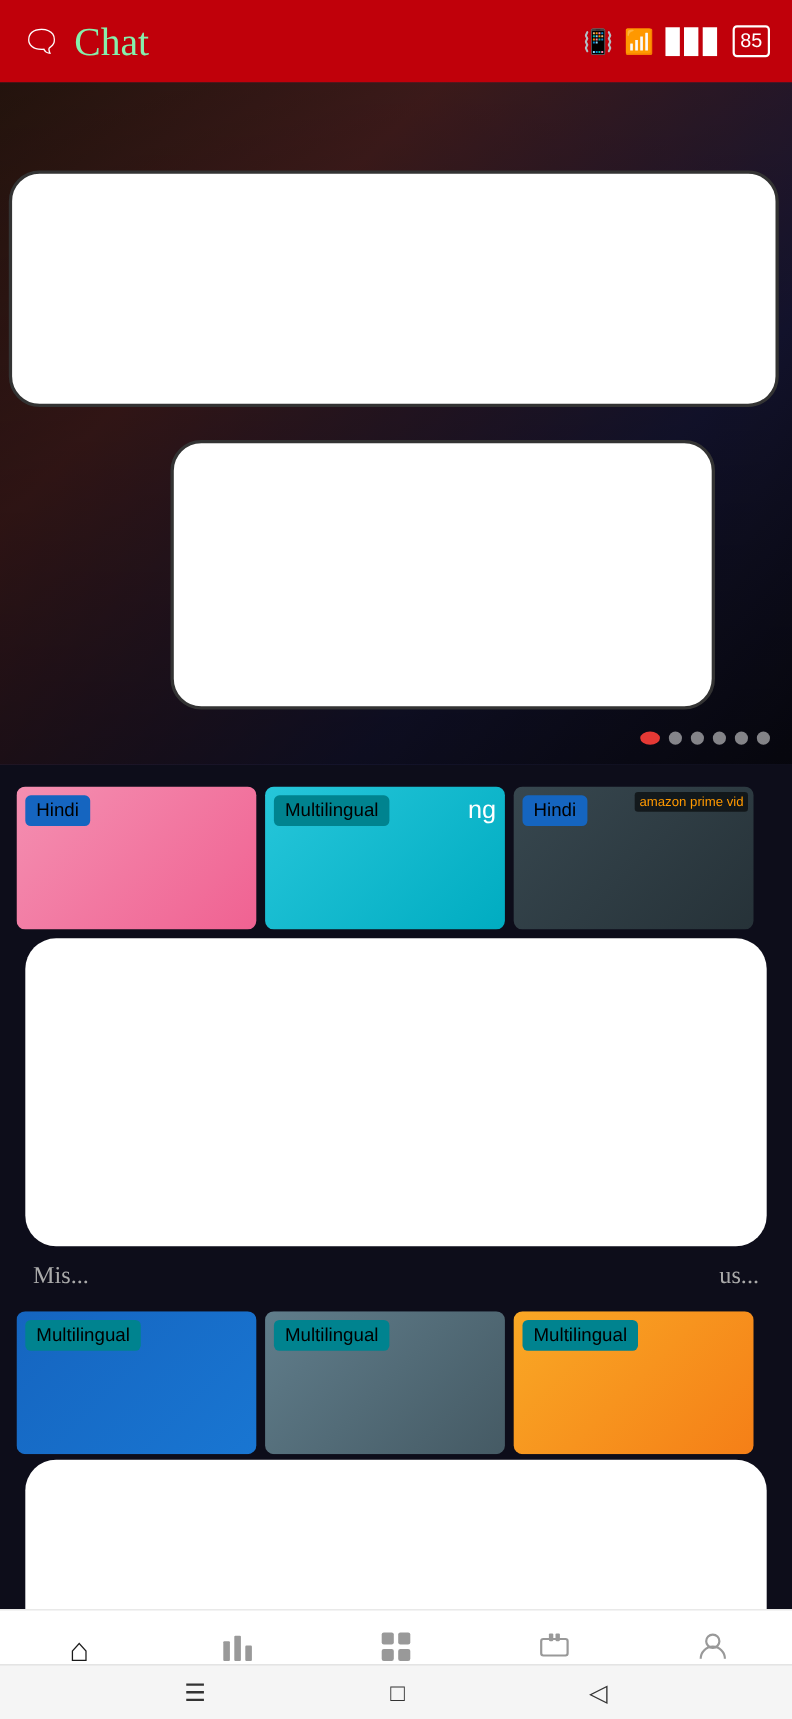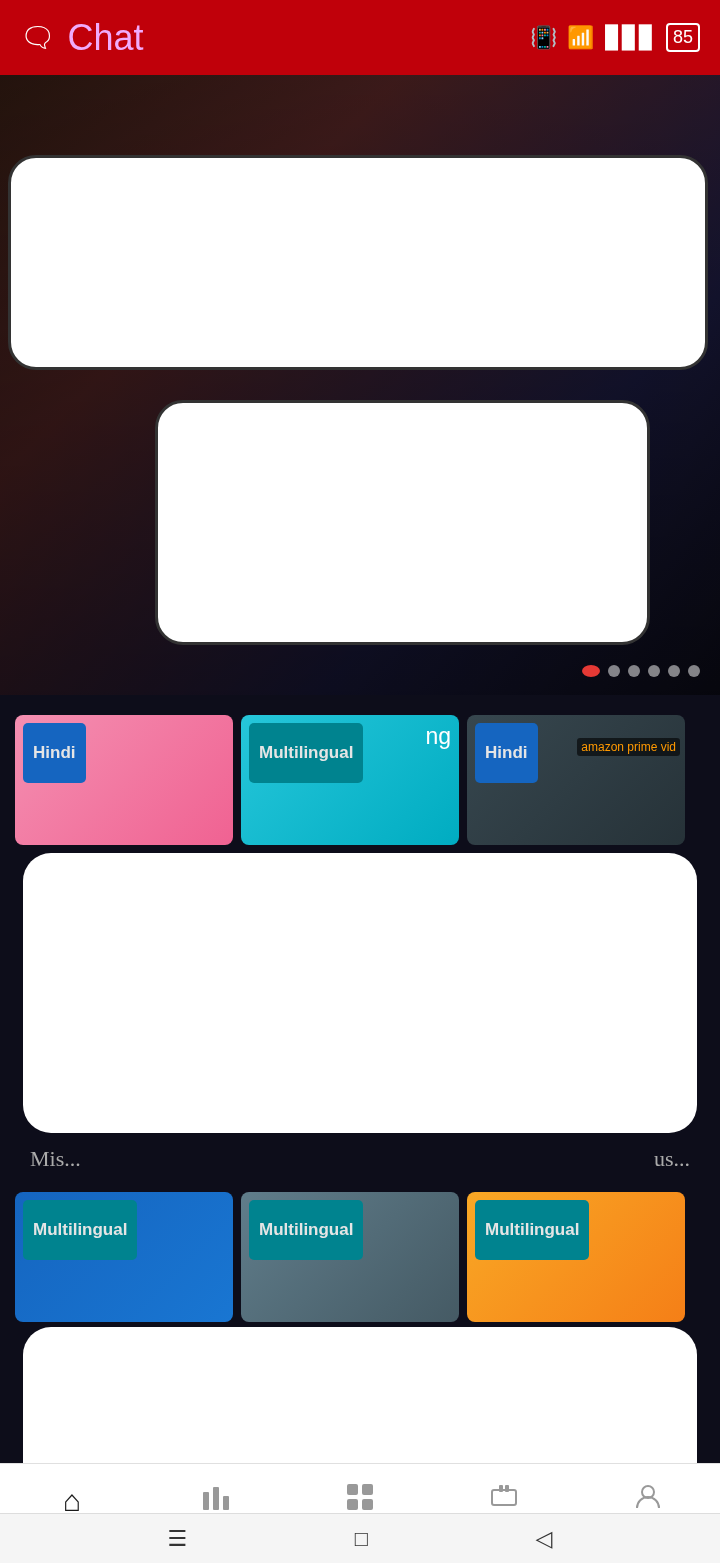--- a/index.html
+++ b/index.html
@@ -25,23 +25,24 @@
     .status-bar-left {
       display: flex;
       align-items: center;
       gap: 12px;
     }
     .chat-icon {
       color: white;
       font-size: 28px;
     }
     .status-bar-title {
-      color: #f0abfc;
+      color: #86efac;
       font-size: 36px;
       font-weight: 500;
+      font-family: Liberation Serif, serif;
     }
     .status-bar-right {
       display: flex;
       align-items: center;
       gap: 10px;
       color: white;
       font-size: 22px;
     }
     .battery-badge {
       border: 2px solid white;
@@ -145,38 +146,38 @@
       width: 218px;
       height: 130px;
       border-radius: 8px;
       overflow: hidden;
       flex-shrink: 0;
     }
     .series-badge {
       position: absolute;
       top: 8px;
       left: 8px;
-      padding: 20px 10px;
+      padding: 4px 10px;
       border-radius: 5px;
-      color: #e5e5e5;
+      color: #000000;
       font-size: 17px;
-      font-weight: 700;
+      font-weight: 400;
     }
     .badge-blue { background: #1565c0; }
     .badge-cyan { background: #00838f; }
 
     
     .card-pink { background: linear-gradient(135deg, #f48fb1, #f06292); }
     .card-teal { background: linear-gradient(135deg, #26c6da, #00acc1); }
     .card-dark { background: linear-gradient(135deg, #37474f, #263238); }
 
     
     .amazon-badge {
       position: absolute;
-      top: 23px;
+      top: 5px;
       right: 5px;
       background: rgba(0,0,0,0.6);
       color: #ff9900;
       font-size: 12px;
       padding: 2px 4px;
       border-radius: 3px;
     }
     .box3 {
       position: relative;
       background: white;

